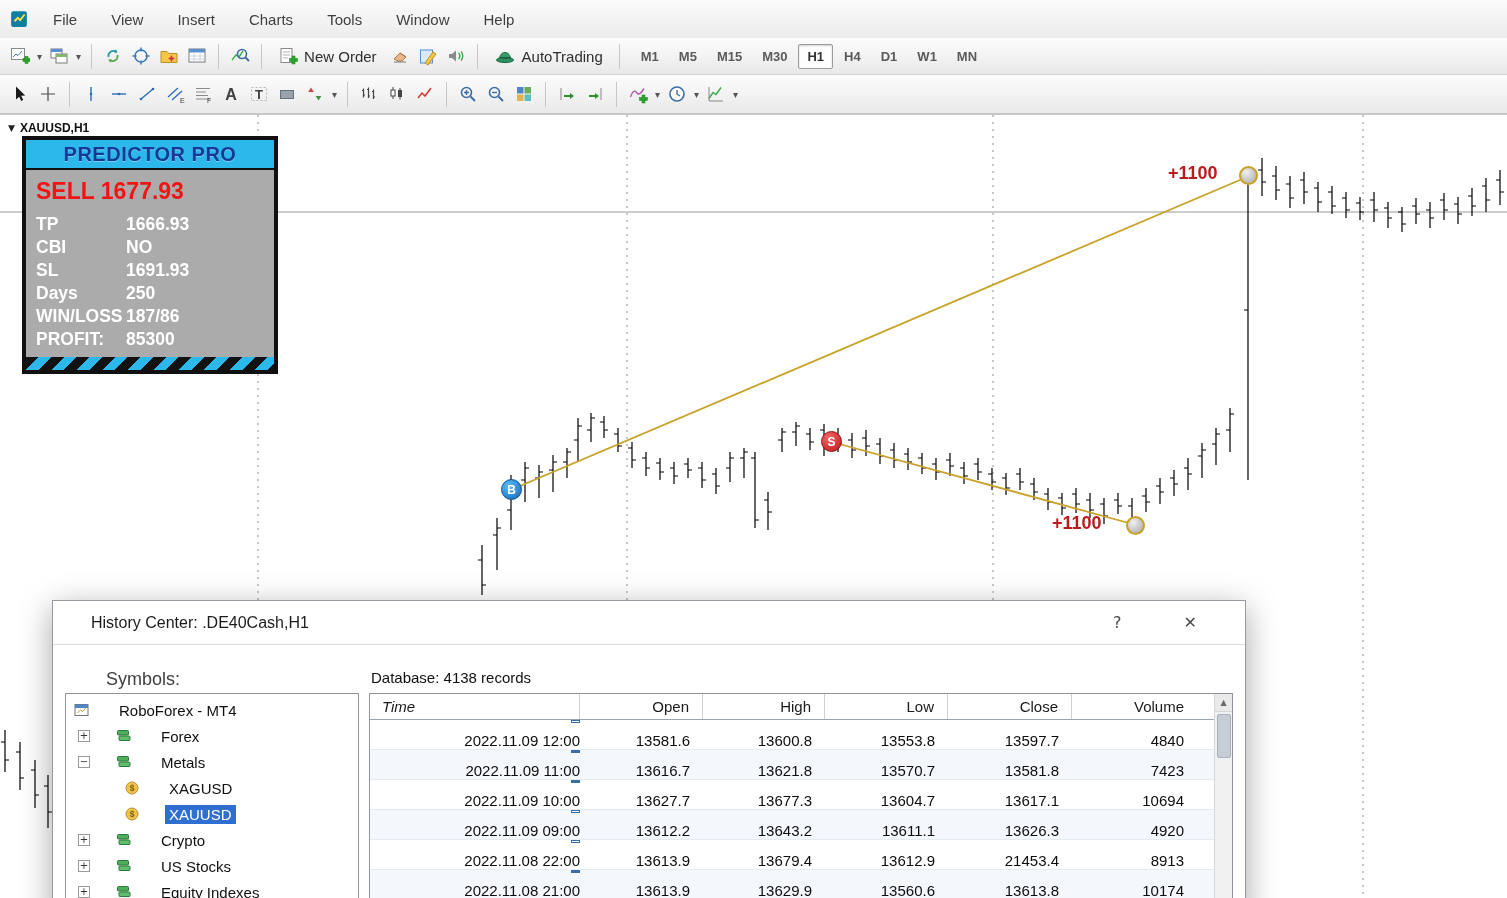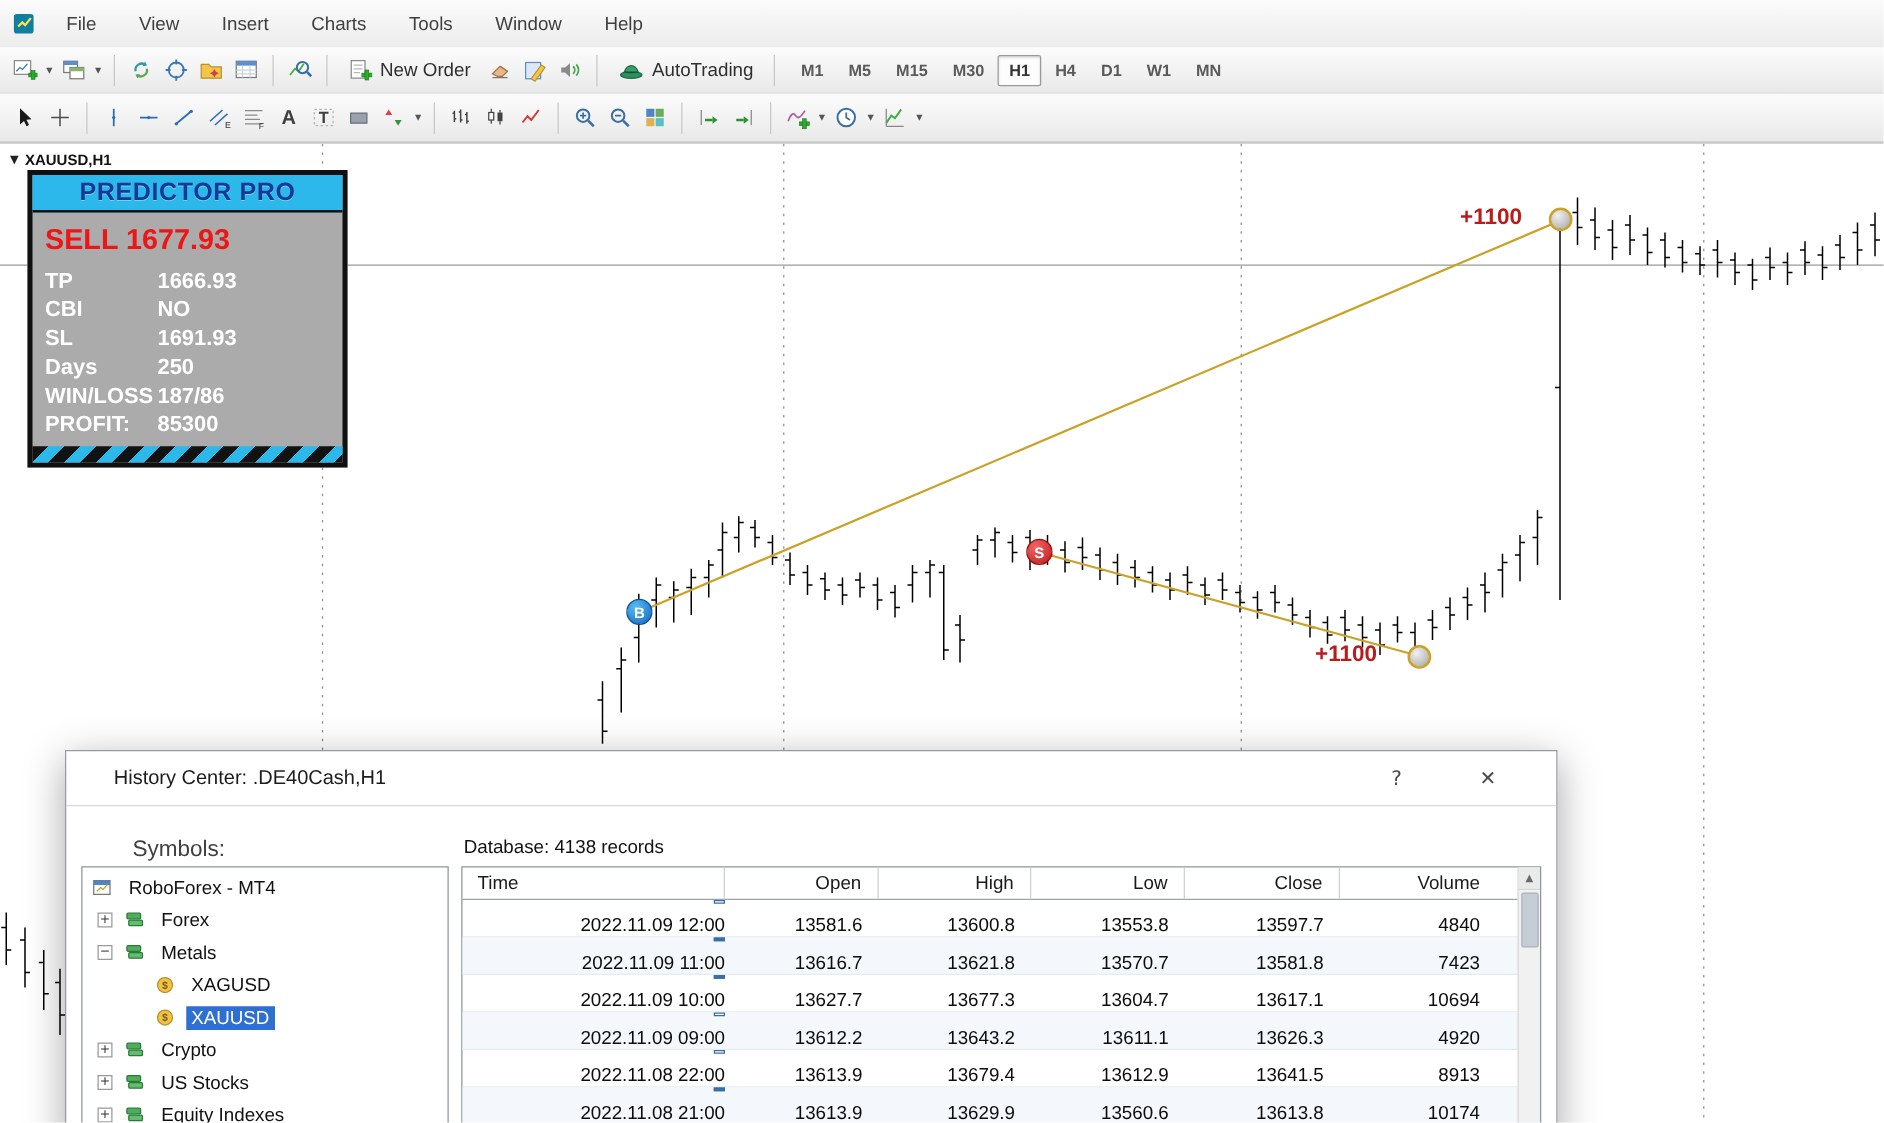--- a/index.html
+++ b/index.html
@@ -71,21 +71,21 @@
   .dlg-spacer { flex:1; }
   .dlg-help, .dlg-close { font-family:"DejaVu Sans", sans-serif; color:#4a4a4a; font-size:16px;
                background:transparent; border:none; padding:4px 10px; }
   .dlg-help { margin-right:42px; }
   .dlg-body { position:relative; height:275px; }
   .symbols-label { position:absolute; left:23px; top:24px; font-size:18px; color:#404040;margin-left:30px; }
   .db-label { position:absolute; left:318px; top:24px; font-size:15px; color:#111; }
 
   .tree { position:absolute; left:12px; top:48px; width:294px; height:226px;
           border:1px solid #8f959c; background:#fff; overflow:hidden; padding-top:3px; }
-  .t-row { height:26px; display:flex; align-items:center; font-size:15px; color:#111; gap:9px; }
+  .t-row { height:26px; display:flex; align-items:center; font-size:15px; color:#111; gap:25px; }
   .t-row.root { padding-left:7px; }
   .t-row.l1 { padding-left:12px; }
   .t-row.l2 { padding-left:58px; }
   .expander { width:12px; height:12px; border:1px solid #9a9a9a; background:#fff; display:flex;
               align-items:center; justify-content:center; font-size:10px; line-height:10px; color:#333;
               font-family:"DejaVu Sans", sans-serif; }
   .t-label { padding:1px 4px; }
   .t-label.selected { background:#2f6fd1; color:#fff; }
 
   .htable { position:absolute; left:316px; top:48px; width:864px; height:226px;
@@ -93,21 +93,21 @@
   .h-head { display:flex; height:26px; border-bottom:1px solid #9aa4ae; }
   .hc { font-size:15px; color:#1a1a1a; display:flex; align-items:center; border-right:1px solid #d0d0d0; }
   .hc:last-child { border-right:none; }
   .h-row { display:flex; height:30px; border-bottom:1px solid #e3ebf3; }
   .h-row.alt { background:#f4f8fc; }
   .cell { font-size:15px; color:#0d0d0d; display:flex; align-items:flex-end;flex-direction:column; }
   .c-time { width:210px; padding-left:12px; gap:9px; }
   .c-open { width:123px; } .c-high { width:122px; } .c-low { width:123px; }
   .c-close { width:124px; } .c-vol { width:125px; }
   .num { justify-content:flex-end; padding-right:13px; }
-  .hc.c-time { padding-left:12px; }
+  .hc.c-time { padding-left:12px;font-style:italic; }
   .bar-ico { width:9px; height:13px; border:1.5px solid #3a6ea5; display:inline-block; background:#fff; }
   .bar-ico.filled { background:#3a6ea5; }
   .vscroll { position:absolute; right:0; top:0; bottom:0; width:18px; background:#f1f1f1;
              border-left:1px solid #d7d7d7; }
   .sb-up { height:18px; display:flex; align-items:center; justify-content:center; font-size:8px;
            color:#6a6a6a; background:#eaeaea; border-bottom:1px solid #d7d7d7;
            font-family:"DejaVu Sans", sans-serif; }
   .sb-thumb { position:absolute; top:20px; left:2px; width:14px; height:44px; background:#c7cdd4;
               border:1px solid #aab1b9; border-radius:2px; }
 
@@ -578,21 +578,21 @@
         <div class="cell c-vol num">4920</div>
       </div>
       <div class="h-row">
         <div class="cell c-time">
             <span class="bar-ico"></span>
             <span>2022.11.08 22:00</span>
           </div>
         <div class="cell c-open num">13613.9</div>
         <div class="cell c-high num">13679.4</div>
         <div class="cell c-low num">13612.9</div>
-        <div class="cell c-close num">13641.5</div>
+        <div class="cell c-close num">21453.4</div>
         <div class="cell c-vol num">8913</div>
       </div>
       <div class="h-row alt">
         <div class="cell c-time">
             <span class="bar-ico filled"></span>
             <span>2022.11.08 21:00</span>
           </div>
         <div class="cell c-open num">13613.9</div>
         <div class="cell c-high num">13629.9</div>
         <div class="cell c-low num">13560.6</div>

